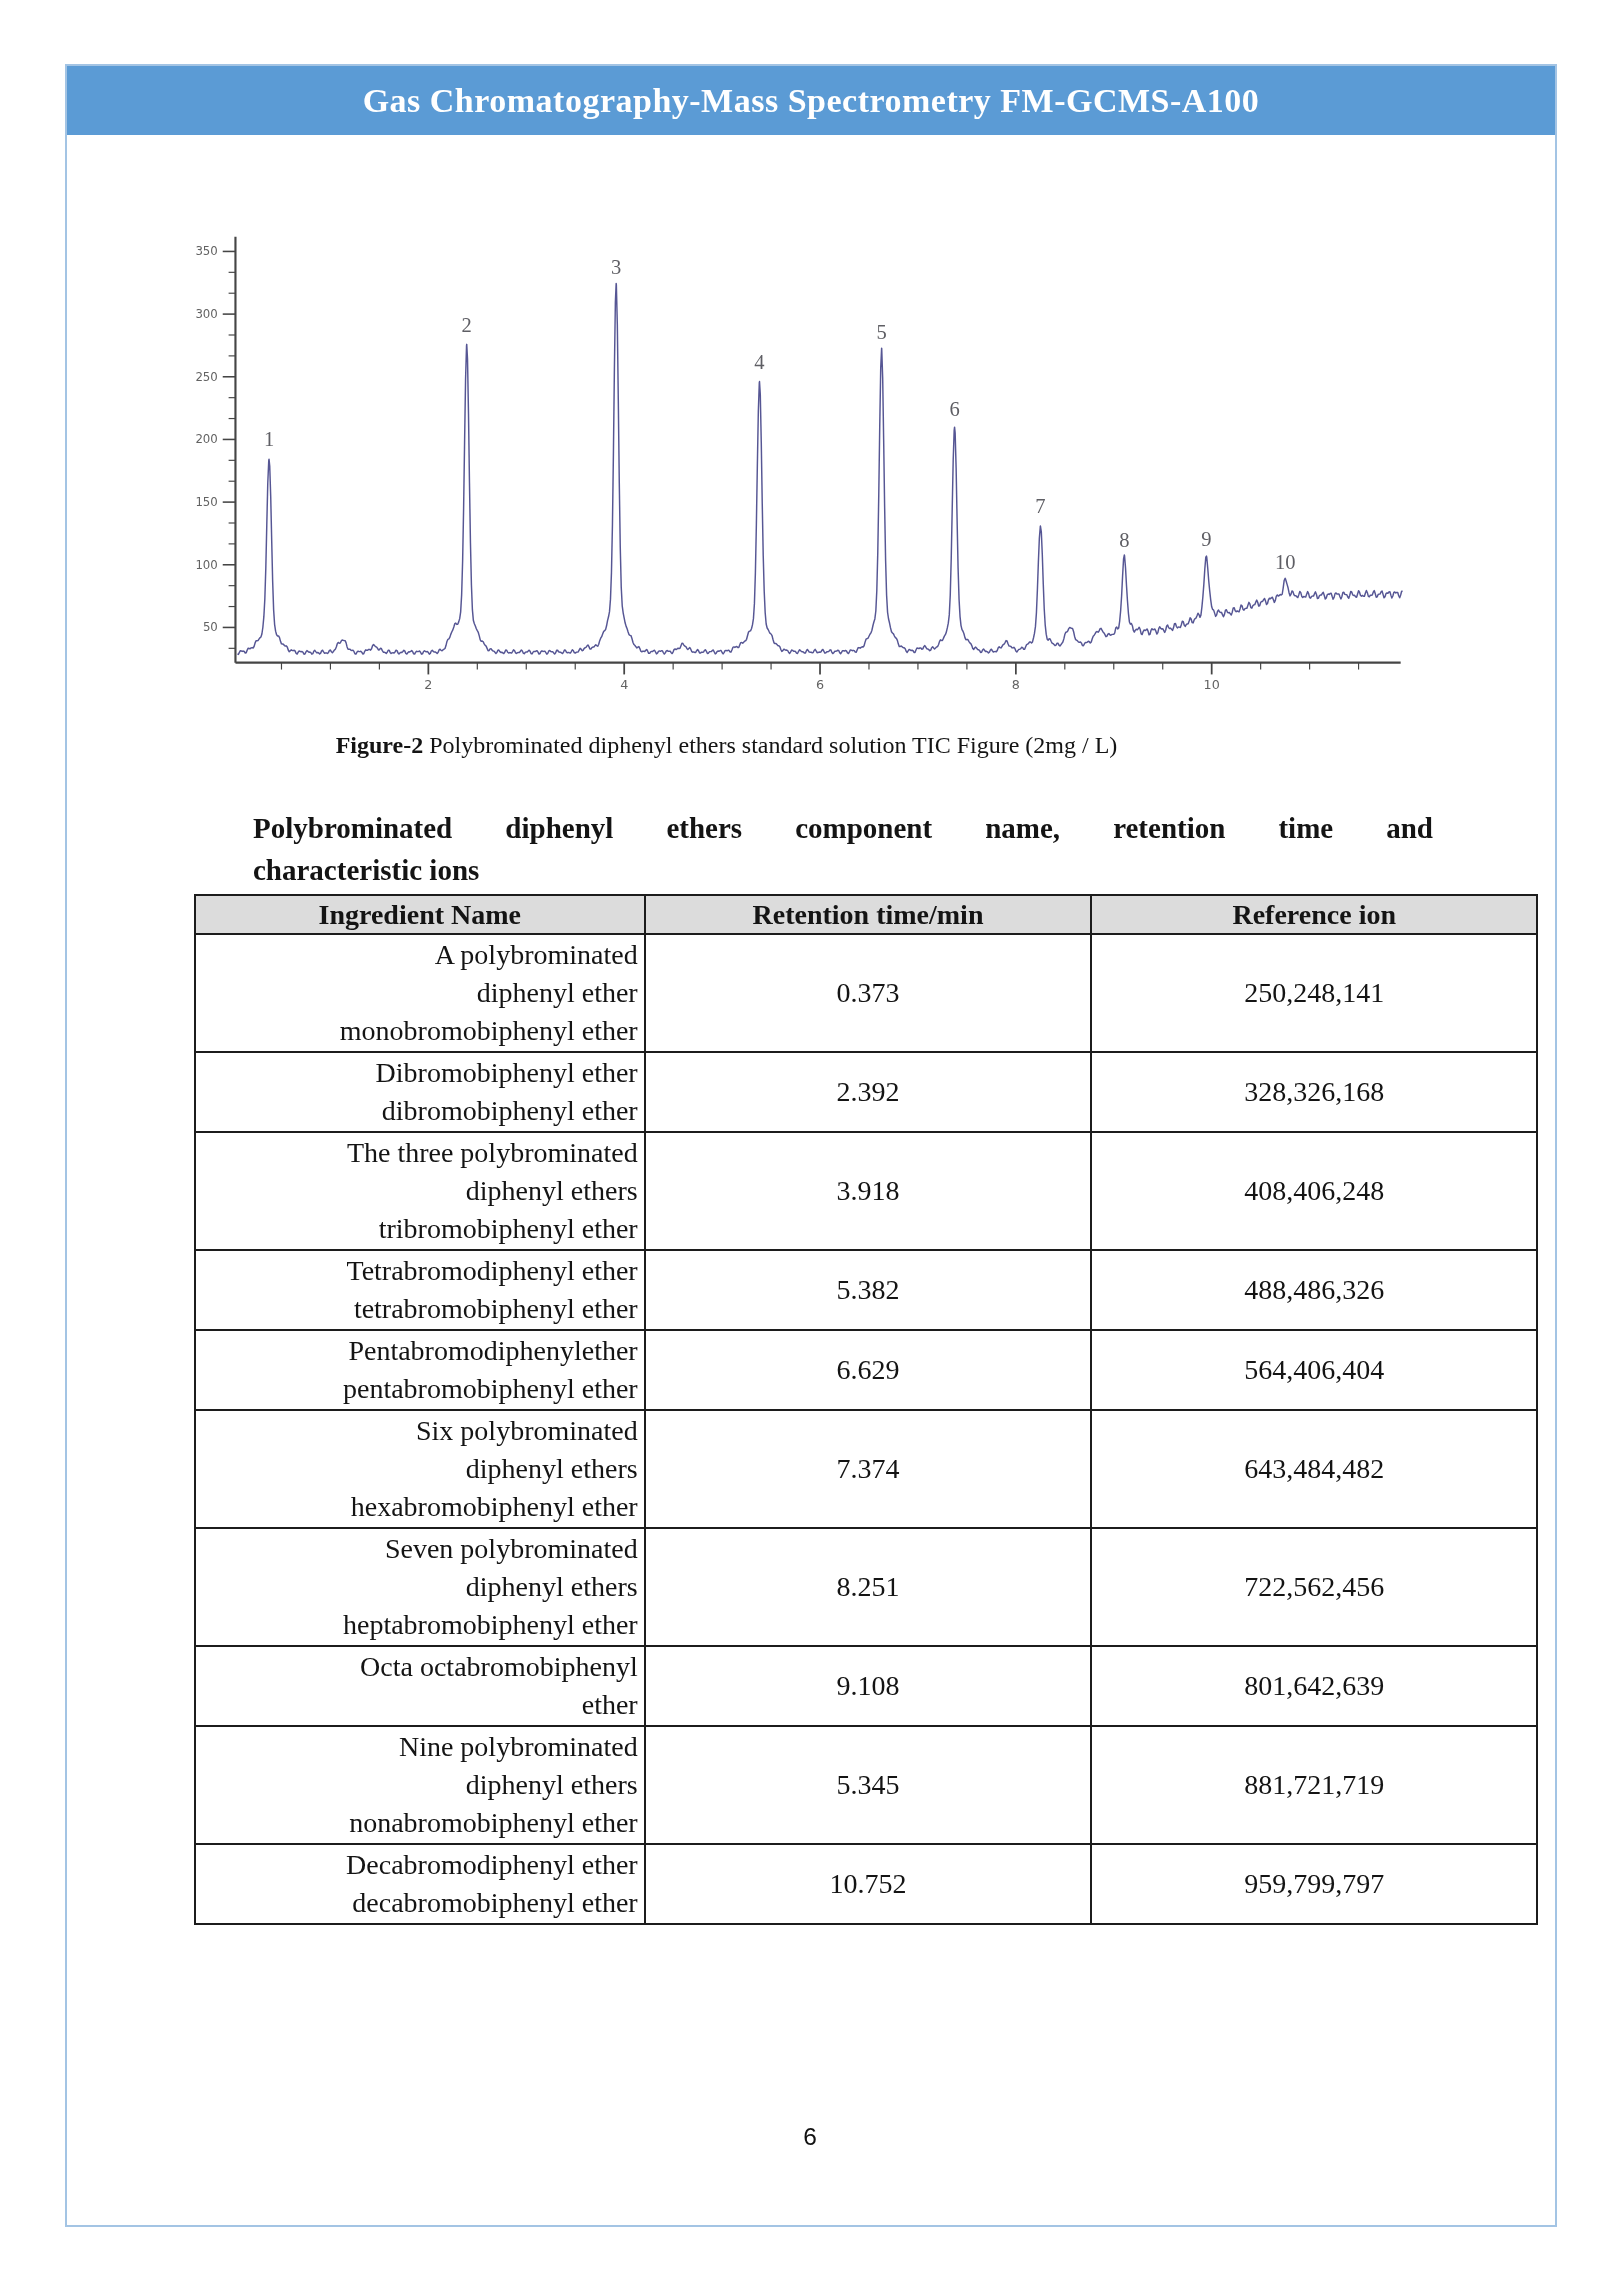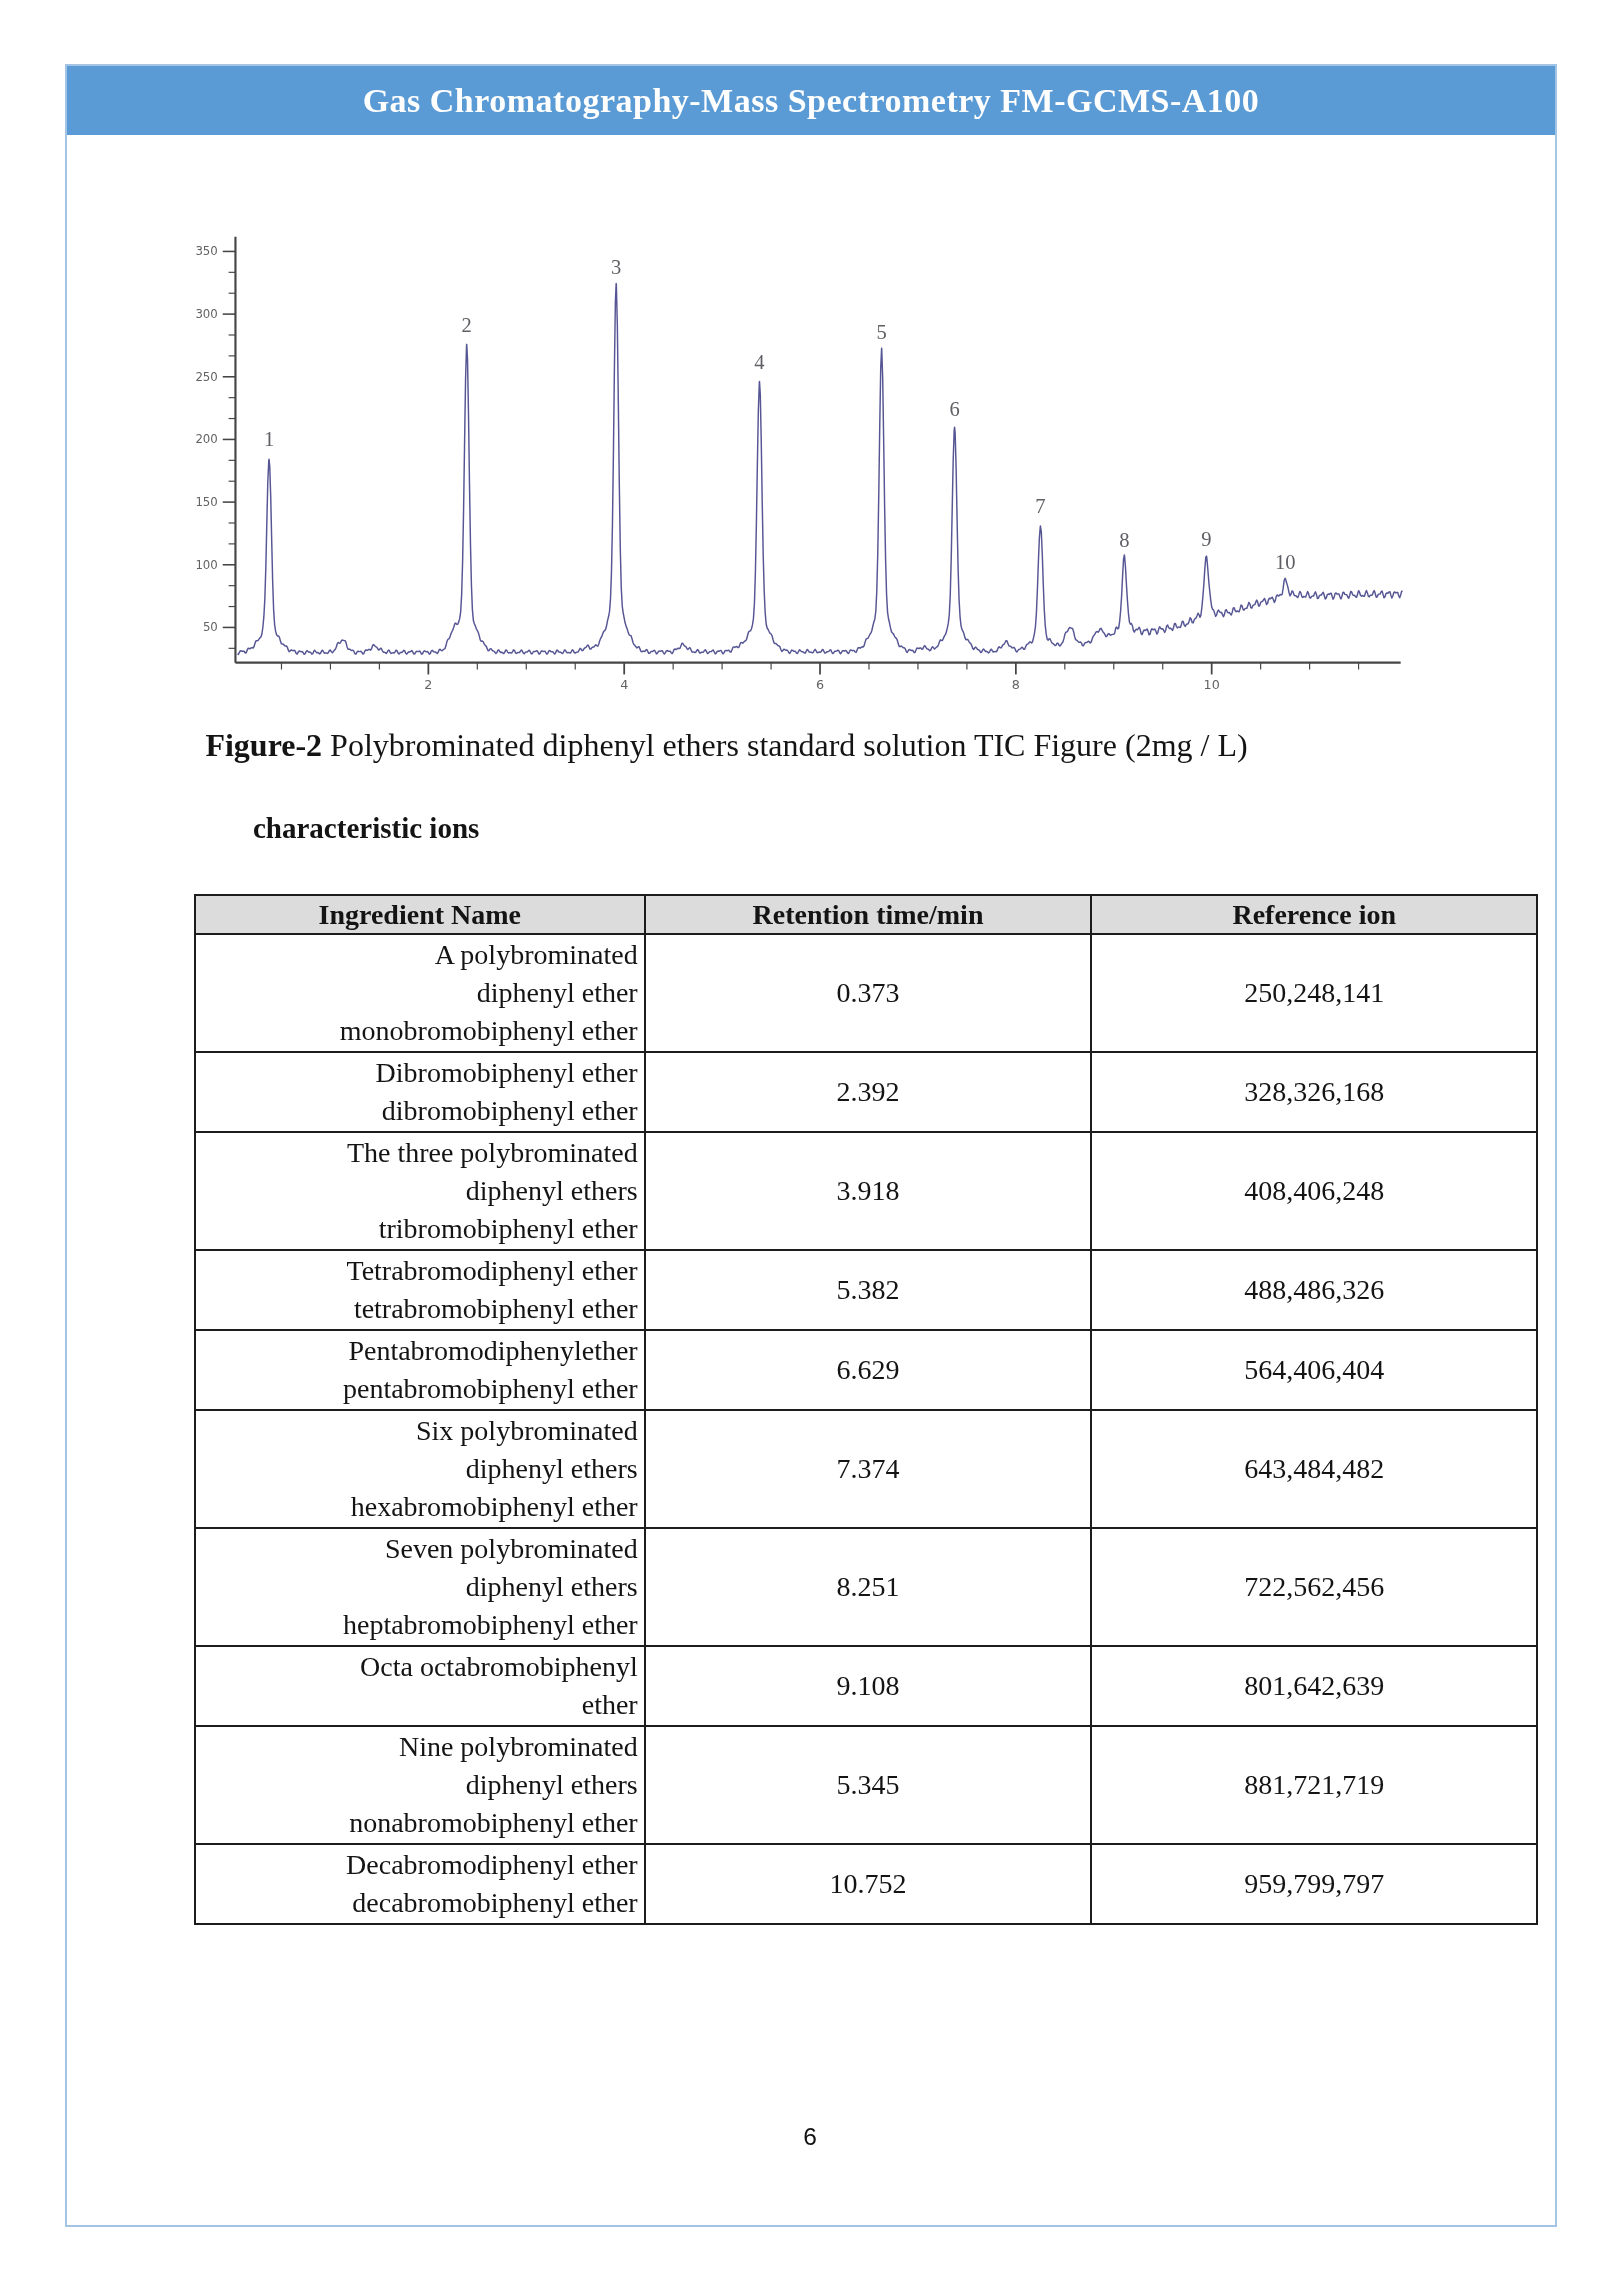--- a/index.html
+++ b/index.html
@@ -27,21 +27,21 @@
     color:#ffffff;font-size:34px;font-weight:bold;letter-spacing:0.5px;
     font-family:"Liberation Serif", serif;
   }
   .figure-wrap{
     position:absolute;left:132px;top:225px;width:1284px;height:470px;
     filter:blur(0.4px);opacity:0.95;
   }
   .figure-wrap svg{display:block;}
   .caption{
     position:absolute;left:65px;top:727px;width:1323px;
-    text-align:center;font-size:32px;line-height:37px;
+    text-align:center;font-size:24px;line-height:37px;
   }
   .caption .cap-label{font-weight:bold;}
   .heading{
     position:absolute;left:253px;top:807px;width:1180px;
     font-size:29px;font-weight:bold;line-height:42px;
   }
   .heading .l1{text-align:justify;text-align-last:justify;}
   .heading .l2{text-align:left;}
   table.ing{
     position:absolute;left:194px;top:894px;width:1344px;
@@ -155,20 +155,21 @@
           <text x="1177.2" y="351.64" text-anchor="middle" font-size="21" fill="#56565c" font-family="&quot;Liberation Serif&quot;, serif">10</text>
         </g>
       </svg>
   </figure>
 
   <div class="caption">
     <span class="cap-label">Figure-2</span><span> Polybrominated diphenyl ethers standard solution TIC Figure (2mg / L)</span>
   </div>
 
   <div class="heading">
+    <div class="l1">Polybrominated diphenyl ethers component name, retention time and</div>
     <div class="l2">characteristic ions</div>
   </div>
 
   <table class="ing">
     <colgroup>
       <col style="width:33.5%">
         <col style="width:33.3%">
         <col style="width:33.2%">
     </colgroup>
     <thead>

